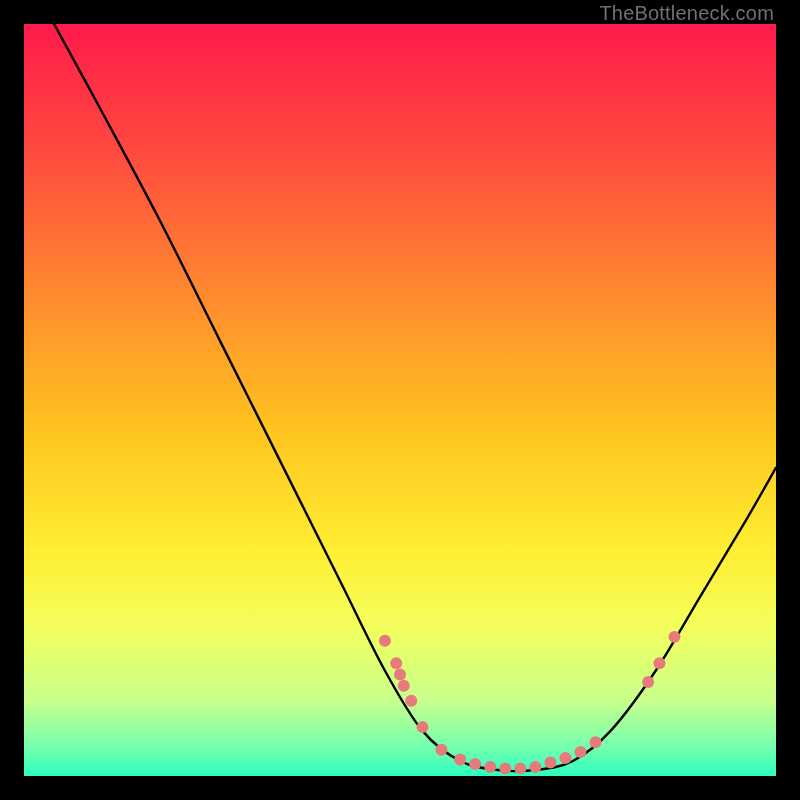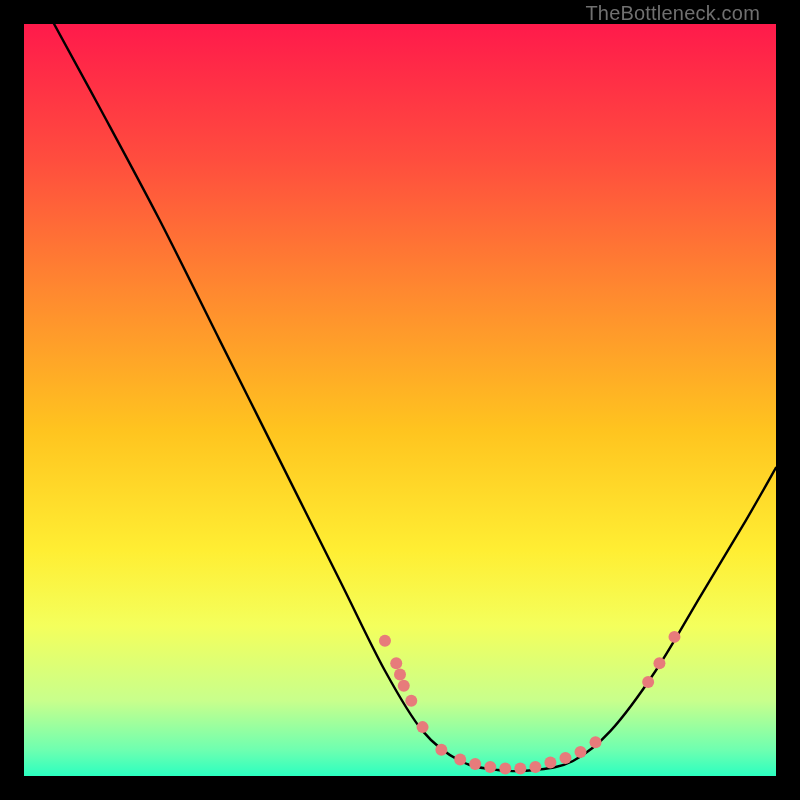--- a/index.html
+++ b/index.html
@@ -22,21 +22,21 @@
   .plot-area {
     position: absolute;
     left: 0;
     top: 0;
     width: 752px;
     height: 752px;
   }
   .watermark {
     position: absolute;
     top: 2px;
-    right: 40px;
+    right: 26px;
     color: #707070;
     font-size: 20px;
     font-weight: 500;
     letter-spacing: 0.2px;
     z-index: 5;
   }
   svg { display: block; }
 </style>
 </head>
 <body>

